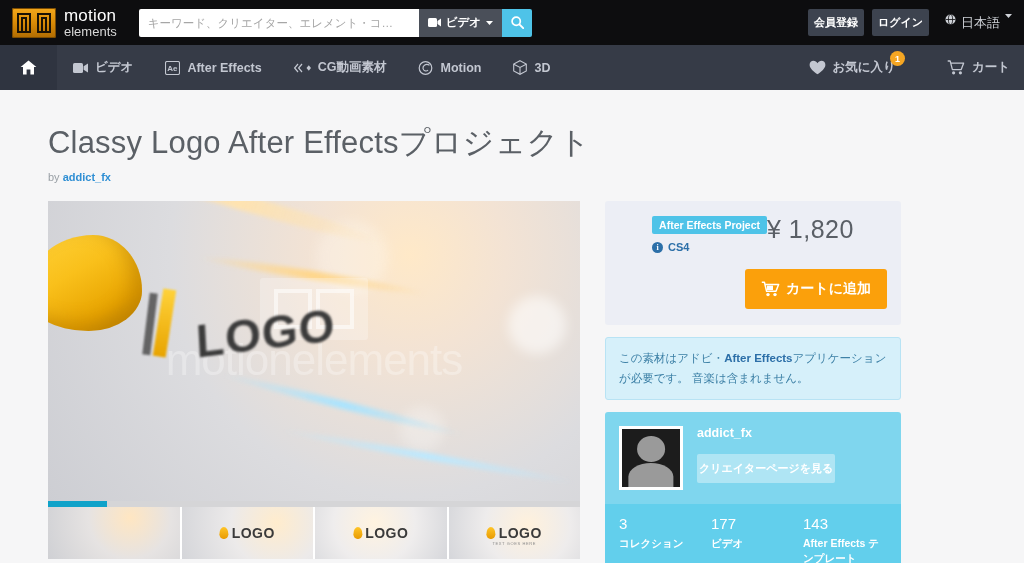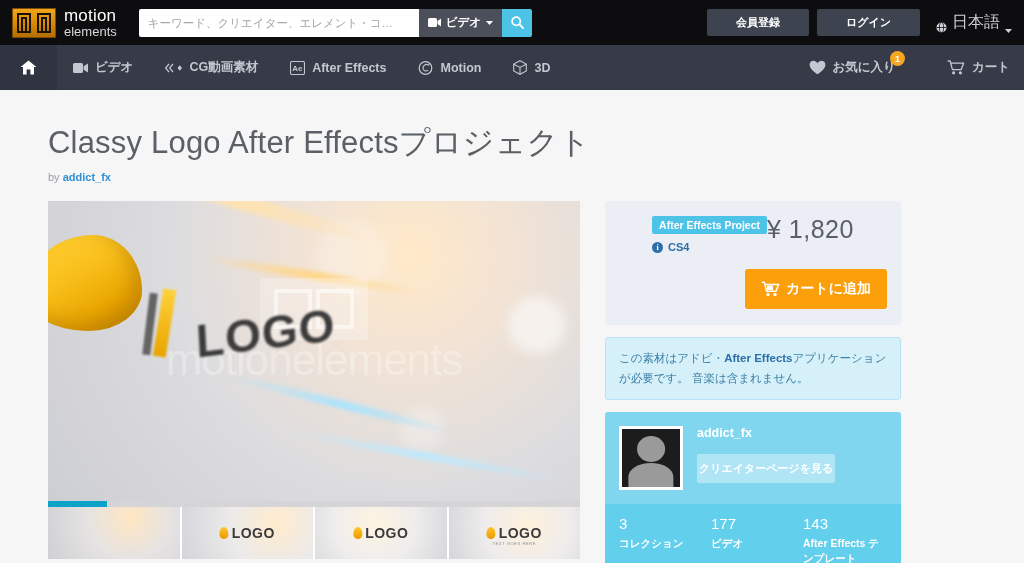--- a/index.html
+++ b/index.html
@@ -49,23 +49,23 @@
   }
   .search-go {
     width: 30px; background: #4ec3e8; color: #fff;
     display: flex; align-items: center; justify-content: center;
     cursor: pointer; border-radius: 0 2px 2px 0;
   }
 
   .topright { margin-left: auto; margin-right: 12px; display: flex; align-items: center; gap: 8px; }
   .btn-dark {
     background: #3d434f; color: #fff; font-size: 11px; font-weight: bold;
-    padding: 6px 29px; border-radius: 2px; cursor: pointer; white-space: nowrap;
-  }
-  .lang { display: flex; align-items: flex-end; gap: 5px; color: #cfd2d8; font-size: 16px; cursor: pointer; margin-left: 8px; }
+    padding: 6px 6px; border-radius: 2px; cursor: pointer; white-space: nowrap;
+  }
+  .lang { display: flex; align-items: flex-start; gap: 5px; color: #cfd2d8; font-size: 13px; cursor: pointer; margin-left: 8px; }
 
   
   .navbar { height: 45px; background: #363b47; display: flex; align-items: stretch; }
   .nav-home {
     width: 57px; background: #2f3440; display: flex;
     align-items: center; justify-content: center; cursor: pointer;
   }
   .nav-items { display: flex; align-items: stretch; }
   .nav-item {
     display: flex; align-items: center; gap: 7px; padding: 0 16px;
@@ -284,37 +284,37 @@
           <svg width="15" height="10" viewBox="0 0 15 10">
               <rect x="0" y="0" width="10" height="10" rx="1.6" fill="#c3c7d1"></rect>
               <path d="M10.6 3.3 L15 0.6 V9.4 L10.6 6.7 Z" fill="#c3c7d1"></path>
             </svg>
         </span>
         <span>ビデオ</span>
       </div>
 
       <div class="nav-item">
         <span>
+          <svg width="15" height="14" viewBox="0 0 15 14">
+              <rect x="0.5" y="0.5" width="14" height="13" rx="1.5" fill="none" stroke="#c3c7d1" stroke-width="1.1"></rect>
+              <text x="7.4" y="10.2" font-family="Liberation Sans, sans-serif" font-size="8" font-weight="bold" fill="#c3c7d1" text-anchor="middle">Ae</text>
+            </svg>
+        </span>
+        <span>After Effects</span>
+      </div>
+
+      <div class="nav-item">
+        <span>
           <svg width="17" height="10" viewBox="0 0 17 10">
               <path d="M4 1 L0.6 5 L4 9" fill="none" stroke="#c3c7d1" stroke-width="1.2"></path>
               <path d="M8 1 L4.6 5 L8 9" fill="none" stroke="#c3c7d1" stroke-width="1.2"></path>
               <path d="M12.5 5 L14.8 2.2 L17 5 L14.8 7.8 Z" fill="#c3c7d1"></path>
             </svg>
         </span>
         <span>CG動画素材</span>
-      </div>
-
-      <div class="nav-item">
-        <span>
-          <svg width="15" height="14" viewBox="0 0 15 14">
-              <rect x="0.5" y="0.5" width="14" height="13" rx="1.5" fill="none" stroke="#c3c7d1" stroke-width="1.1"></rect>
-              <text x="7.4" y="10.2" font-family="Liberation Sans, sans-serif" font-size="8" font-weight="bold" fill="#c3c7d1" text-anchor="middle">Ae</text>
-            </svg>
-        </span>
-        <span>After Effects</span>
       </div>
 
       <div class="nav-item">
         <span>
           <svg width="15" height="14" viewBox="0 0 15 14">
               <circle cx="7.5" cy="7" r="6.3" fill="none" stroke="#c3c7d1" stroke-width="1.2"></circle>
               <path d="M11.5 4.2 C8 2.2 4.5 4.5 5 7.5 C5.4 10 8.6 10.8 10 9" fill="none" stroke="#c3c7d1" stroke-width="1.2"></path>
             </svg>
         </span>
         <span>Motion</span>

